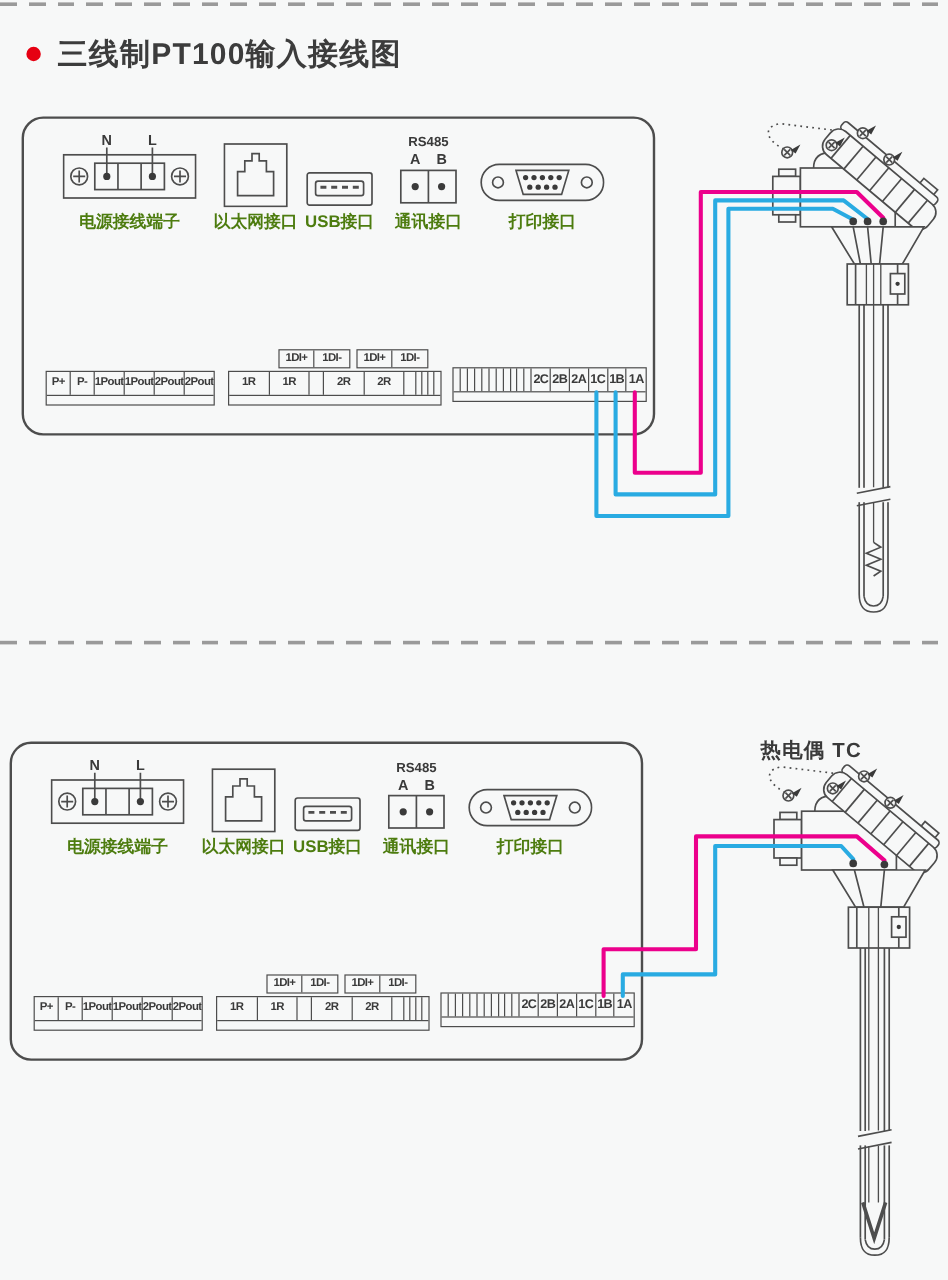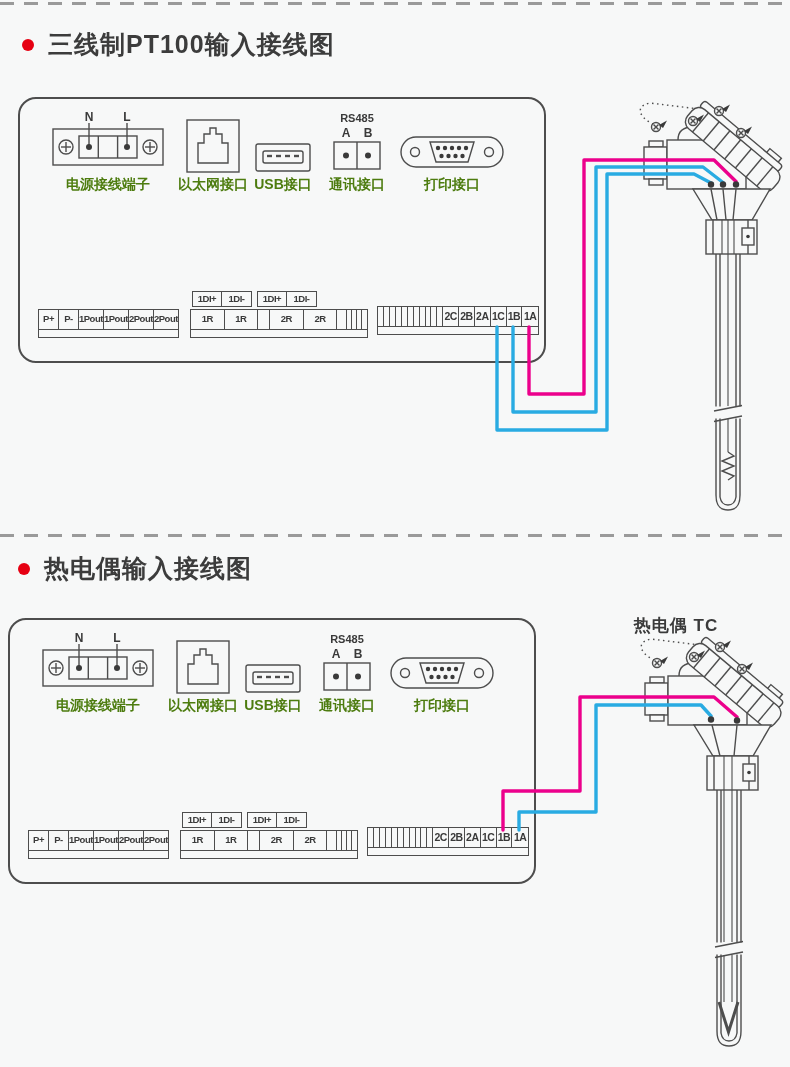--- a/index.html
+++ b/index.html
@@ -15,21 +15,21 @@
   .plabel{font-size:14px;font-weight:bold;color:#4d7c0f;white-space:nowrap;line-height:17px;}
   .sensor-label{position:absolute;font-size:17px;font-weight:bold;color:#3a3a3a;text-align:center;white-space:nowrap;letter-spacing:1px;}
   
   .strip{position:absolute;border:1.5px solid #4d4d4d;box-sizing:border-box;background:transparent;}
   .cells{display:flex;height:19px;}
   .cell{box-sizing:border-box;border-right:1.2px solid #4d4d4d;height:100%;
     font-size:9.5px;font-weight:bold;color:#3a3a3a;text-align:center;line-height:18px;
     letter-spacing:-0.5px;overflow:hidden;white-space:nowrap;}
   .cell:last-child{border-right:none;}
   .band{height:6.5px;border-top:1.2px solid #4d4d4d;}
-  .di-box{position:absolute;display:flex;border:1.2px solid #4d4d4d;box-sizing:border-box;height:16px;}
+  .di-box{position:absolute;display:flex;border:1.2px solid #4d4d4d;box-sizing:border-box;height:16px;margin-left:40px;}
   .di-box .cell{line-height:14px;font-size:9.5px;width:29px;}
   
   .ln{stroke:#4d4d4d;stroke-width:1.4;fill:none;}
   .fillbg{fill:#f7f8f8;}
   .dot{fill:#3a3a3a;stroke:none;}
   .svgt{font-family:"Liberation Sans",sans-serif;font-size:11px;font-weight:bold;fill:#3a3a3a;stroke:none;text-anchor:middle;}
   .svgt-s{font-size:12px;}
   .overlay{position:absolute;left:0;top:0;pointer-events:none;}
   .wire{fill:none;stroke-width:3.4;stroke-linejoin:round;stroke-linecap:round;}
 </style>
@@ -191,24 +191,20 @@
         <div class="cell" style="width:16px;font-size:10.5px">2A</div>
         <div class="cell" style="width:16px;font-size:10.5px">1C</div>
         <div class="cell" style="width:16px;font-size:10.5px">1B</div>
         <div class="cell" style="width:16px;font-size:10.5px">1A</div>
       </div>
       <div class="band"></div>
     </div>
   </div>
 
 
-  <div class="sec-title" style="left:18px;top:552px">
-    <span class="bullet" style="background: rgb(230, 0, 18);"></span>
-    <h2>热电偶输入接线图</h2>
-  </div>
 
   <div class="panel" style="left:8px;top:618px">
 
     <div class="port" style="left:30px;width:116px">
       <svg width="112" height="62" viewBox="0 0 112 62">
         <g class="ln">
           <text x="37" y="10" class="svgt svgt-s">N</text>
           <text x="75" y="10" class="svgt svgt-s">L</text>
           <line x1="37" y1="12" x2="37" y2="34"></line>
             <line x1="75" y1="12" x2="75" y2="34"></line>

